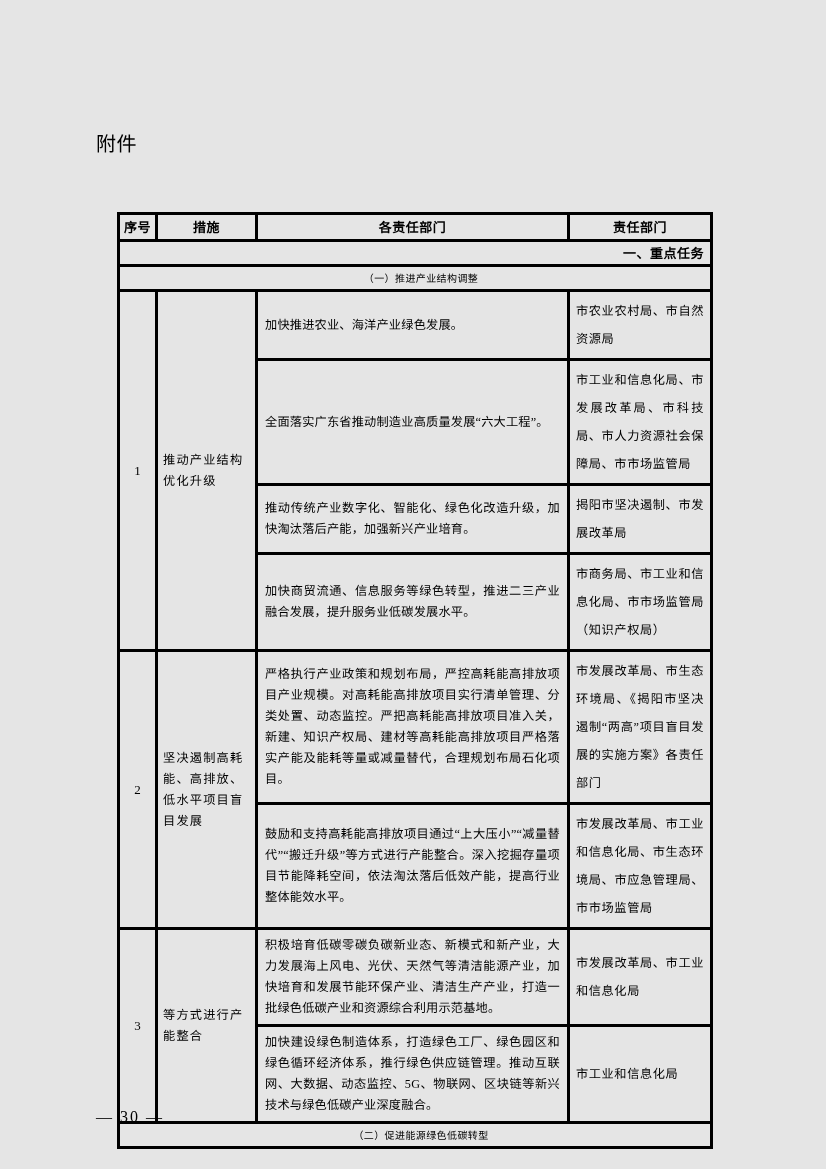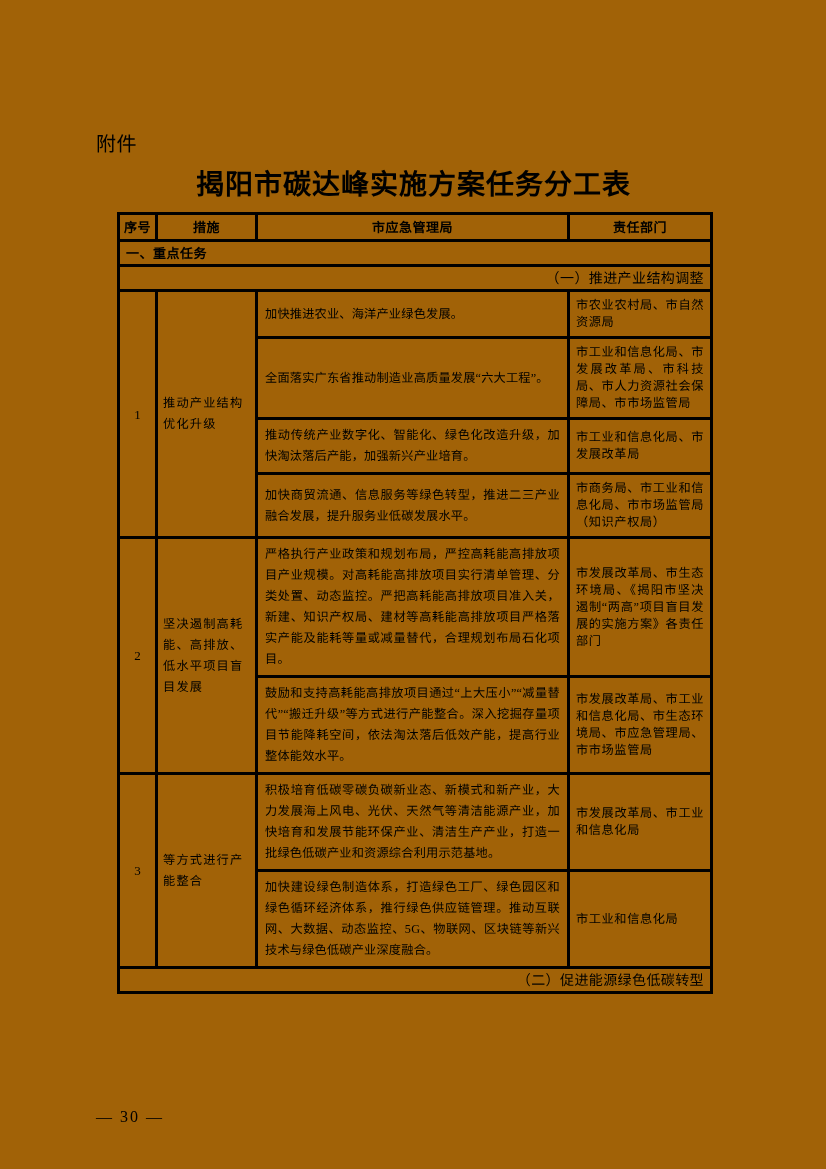--- a/index.html
+++ b/index.html
@@ -16,21 +16,21 @@
     color: #000000;
     overflow: hidden;
   }
 
   .page {
     position: absolute;
     left: 0;
     top: 0;
     width: 826px;
     height: 1169px;
-    background: #a16207;
+    background: #e5e5e5;
   }
 
   
   .attachment-label {
     position: absolute;
     left: 96px;
     top: 130px;
     font-size: 20px;
     line-height: 28px;
     letter-spacing: 0.5px;
@@ -83,32 +83,32 @@
     text-align: center;
     font-weight: bold;
     font-size: 13px;
     font-family: "DejaVu Sans", "Liberation Sans", sans-serif;
     height: 22px;
     padding: 1px 4px;
     letter-spacing: 0.5px;
   }
 
   .section-row td {
-    text-align: left;
+    text-align: right;
     font-weight: bold;
     font-size: 13px;
     font-family: "DejaVu Sans", "Liberation Sans", sans-serif;
     height: 20px;
     padding: 1px 6px;
     letter-spacing: 0.5px;
   }
 
   .subsection-row td {
-    text-align: right;
-    font-size: 14px;
+    text-align: center;
+    font-size: 10px;
     height: 20px;
     padding: 1px 6px 1px 18px;
     letter-spacing: 0.4px;
   }
 
   td.seq-cell {
     text-align: center;
     vertical-align: middle;
     font-size: 13px;
     font-family: "Liberation Serif", serif;
@@ -128,21 +128,21 @@
     letter-spacing: 0.2px;
     line-height: 21px;
     padding: 5px 7px;
   }
 
   td.dept-cell {
     text-align: justify;
     text-align-last: left;
     vertical-align: middle;
     letter-spacing: 0.6px;
-    line-height: 17px;
+    line-height: 28px;
     padding: 5px 6px;
   }
 
   
   .page-footer {
     position: absolute;
     left: 96px;
     top: 1108px;
     font-size: 16px;
     letter-spacing: 2px;
@@ -150,35 +150,34 @@
     color: #000;
   }
 </style>
 </head>
 <body>
 
 <div class="page">
 
   <div class="attachment-label">附件</div>
 
-  <div class="doc-title">揭阳市碳达峰实施方案任务分工表</div>
 
   <table class="task-table">
     <colgroup>
       <col class="c-seq">
       <col class="c-meas">
       <col class="c-task">
       <col class="c-dept">
     </colgroup>
     <tbody>
 
       <tr class="hdr">
         <td>序号</td>
         <td>措施</td>
-        <td>市应急管理局</td>
+        <td>各责任部门</td>
         <td>责任部门</td>
       </tr>
 
       <tr class="section-row">
         <td colspan="4">一、重点任务</td>
       </tr>
 
       <tr class="subsection-row">
         <td colspan="4">（一）推进产业结构调整</td>
       </tr>
@@ -188,21 +187,21 @@
         <td class="meas-cell" rowspan="4">推动产业结构优化升级</td>
         <td class="task-cell">加快推进农业、海洋产业绿色发展。</td>
         <td class="dept-cell">市农业农村局、市自然资源局</td>
       </tr>
       <tr>
         <td class="task-cell">全面落实广东省推动制造业高质量发展“六大工程”。</td>
         <td class="dept-cell">市工业和信息化局、市发展改革局、市科技局、市人力资源社会保障局、市市场监管局</td>
       </tr>
       <tr>
         <td class="task-cell">推动传统产业数字化、智能化、绿色化改造升级，加快淘汰落后产能，加强新兴产业培育。</td>
-        <td class="dept-cell">市工业和信息化局、市发展改革局</td>
+        <td class="dept-cell">揭阳市坚决遏制、市发展改革局</td>
       </tr>
       <tr>
         <td class="task-cell">加快商贸流通、信息服务等绿色转型，推进二三产业融合发展，提升服务业低碳发展水平。</td>
         <td class="dept-cell">市商务局、市工业和信息化局、市市场监管局（知识产权局）</td>
       </tr>
 
       <tr>
         <td class="seq-cell" rowspan="2">2</td>
         <td class="meas-cell" rowspan="2">坚决遏制高耗能、高排放、低水平项目盲目发展</td>
         <td class="task-cell">严格执行产业政策和规划布局，严控高耗能高排放项目产业规模。对高耗能高排放项目实行清单管理、分类处置、动态监控。严把高耗能高排放项目准入关，新建、知识产权局、建材等高耗能高排放项目严格落实产能及能耗等量或减量替代，合理规划布局石化项目。</td>

